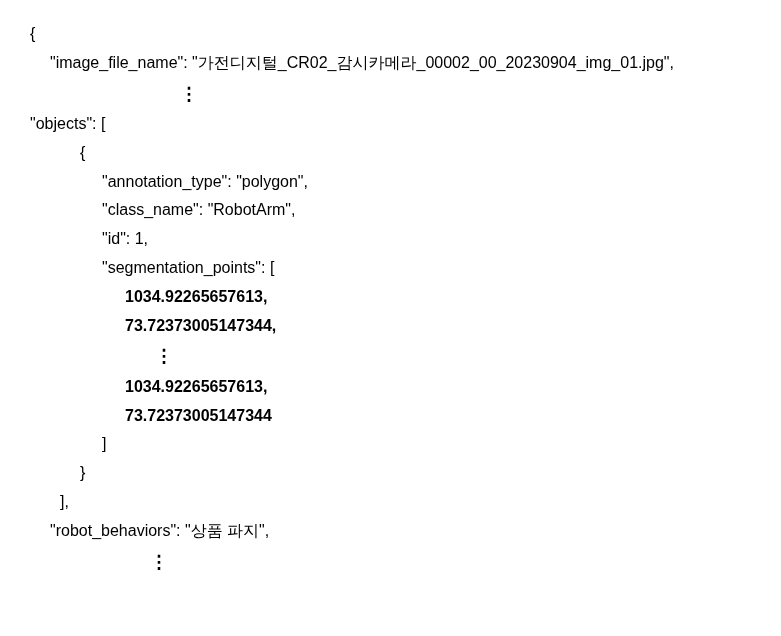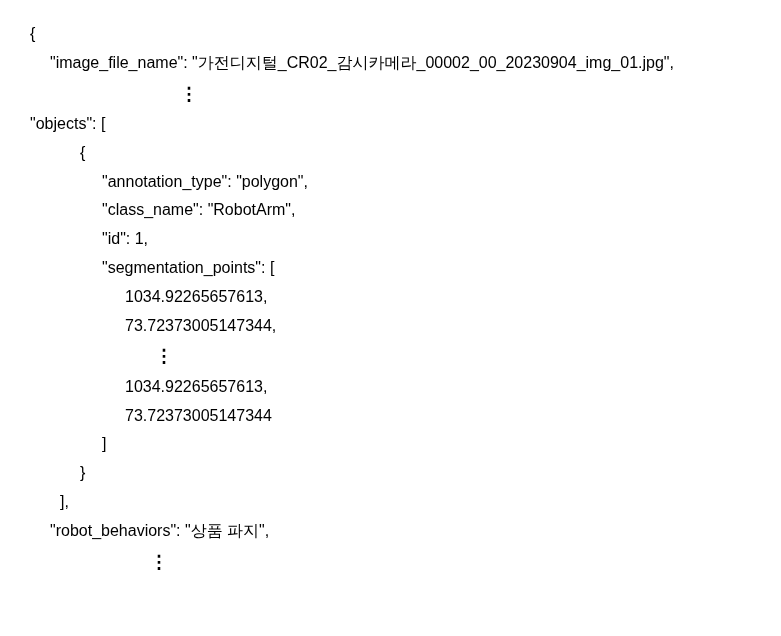--- a/index.html
+++ b/index.html
@@ -13,21 +13,21 @@
       width: 781px;
       box-sizing: border-box;
     }
     .line {
       white-space: pre;
     }
     .indent-1 { padding-left: 20px; }
     .indent-15 { padding-left: 30px; }
     .indent-2 { padding-left: 50px; }
     .indent-3 { padding-left: 72px; }
-    .indent-4 { padding-left: 95px; }
+    .indent-4 { padding-left: 95px; font-weight: bold; }
     .vdots {
       font-weight: bold;
       letter-spacing: 0px;
       font-size: 18px;
     }
     .vdots-pad-1 { padding-left: 150px; }
     .vdots-pad-2 { padding-left: 125px; }
     .vdots-pad-3 { padding-left: 120px; }
   </style>
 </head>

